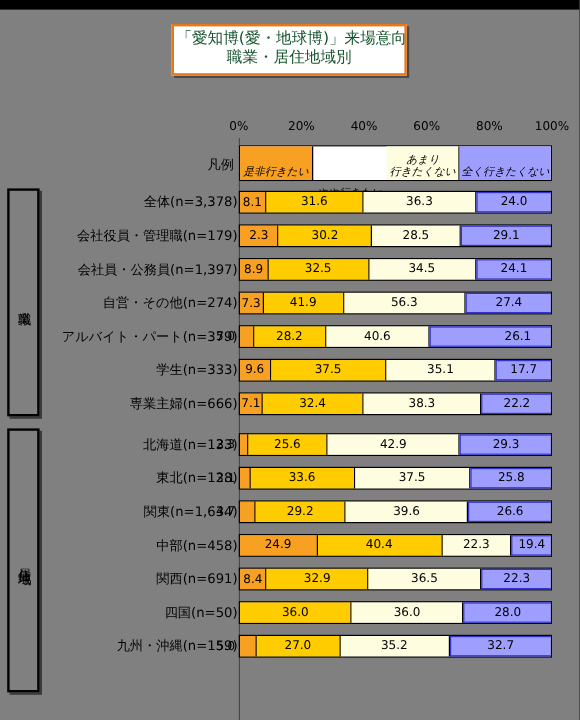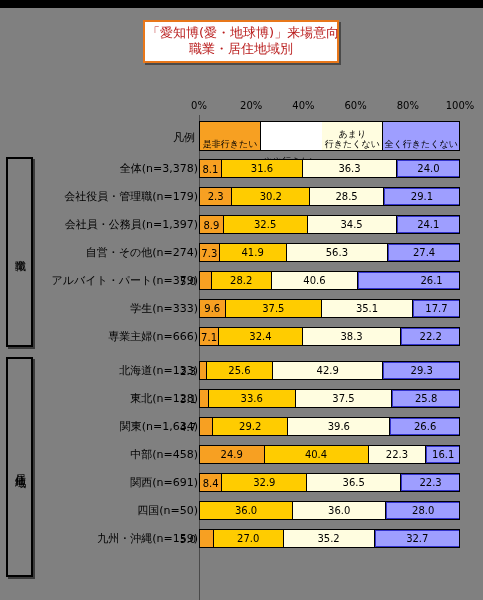--- a/index.html
+++ b/index.html
@@ -20,21 +20,21 @@
   .title-box{
     position:absolute;left:143px;top:12px;width:196px;
     background:#ffffff;
     border:2px solid #e8771a;
     box-shadow:2px 2px 0 #4a4a4a;
     text-align:center;
     padding:3px 2px 4px 2px;
     box-sizing:border-box;
   }
   .title-line{
-    font-size:13px;color:#b91c1c;line-height:16px;white-space:nowrap;
+    font-size:13px;color:#14532d;line-height:16px;white-space:nowrap;
     font-family:"DejaVu Sans",sans-serif;
   }
   
   .axis{position:absolute;left:0;top:92px;width:483px;height:14px;}
   .axis-tick{
     position:absolute;top:0;font-size:10px;color:#000;
     font-family:"DejaVu Sans",sans-serif;white-space:nowrap;
     transform:translateX(-50%);
   }
   
@@ -54,21 +54,21 @@
     border-right:1px solid #000;
     box-sizing:border-box;
     display:flex;align-items:flex-end;justify-content:center;
     font-size:9px;line-height:9.5px;color:#000;
     text-align:center;
     font-family:"DejaVu Sans",sans-serif;
     padding-bottom:1px;
     overflow:visible;white-space:nowrap;
   }
   .legend-cell:last-child{border-right:0;}
-  .legend-cell span{display:block;}
+  .legend-cell span{display:block;font-style:italic;}
   .lc0{background:#f7a022;}
   .lc1{background:#ffcc00;}
   .lc2{background:#fffde0;}
   .lc3{background:#9e9eff;}
   
   .group{
     position:absolute;left:6px;width:27px;
     background:#808080;
     border:2px solid #000;
     box-shadow:2px 2px 0 #3b3b3b;
@@ -385,21 +385,21 @@
           <div class="seg s0" style="flex: 24.9 0 0px;">
             <span class="val">24.9</span>
           </div>
           <div class="seg s1" style="flex: 40.4 0 0px;">
             <span class="val">40.4</span>
           </div>
           <div class="seg s2" style="flex: 22.3 0 0px;">
             <span class="val">22.3</span>
           </div>
           <div class="seg s3" style="flex: 12.4 0 0px;">
-            <span class="val">16.1</span>
+            <span class="val">19.4</span>
           </div>
         </div>
       </div>
       <div class="row">
         <div class="row-labelwrap">
           <div class="row-label">関西(n=691)</div>
         </div>
         <div class="bars">
           <div class="seg s0 narrow2" style="flex: 8.4 0 0px;">
             <span class="val">8.4</span>

